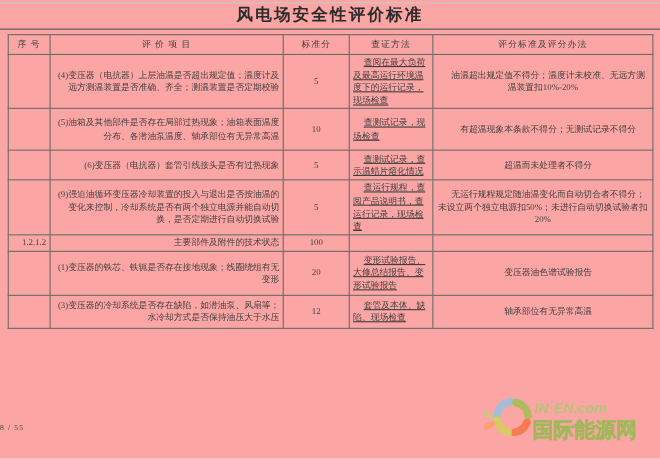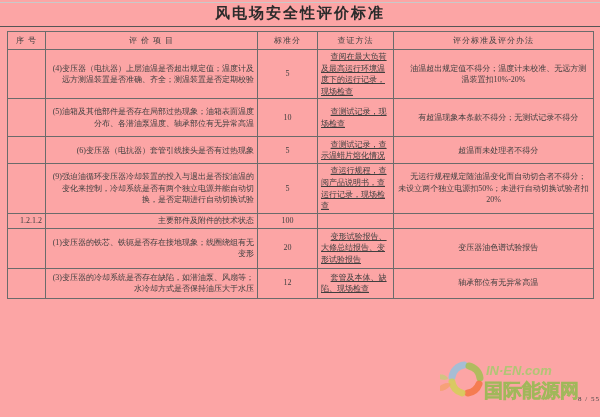--- a/index.html
+++ b/index.html
@@ -32,22 +32,22 @@
   }
   th{letter-spacing:1px;}
   .c-no{text-align:right;padding-left:2px;}
   .c-item{text-align:right;vertical-align:top;}
   .c-score{text-align:center;}
   .c-method{text-align:left;vertical-align:top;text-indent:1.2em;text-decoration:underline;}
   .c-method.center{text-align:center;text-indent:0;vertical-align:middle;}
   .c-scoring{text-align:center;vertical-align:top;text-indent:1.2em;}
   th.h-center{text-align:center;}
   .footer{
-    position:absolute;bottom:14px;left:0;width:100%;
-    text-align:right;font-size:7px;color:#444;letter-spacing:1px;
+    position:absolute;bottom:24px;left:0;width:100%;
+    text-align:left;font-size:7px;color:#444;letter-spacing:1px;
   }
   .watermark{
     position:absolute;right:2px;bottom:10px;width:158px;height:52px;
     opacity:0.85;pointer-events:none;
   }
 </style>
 </head>
 <body>
 
 <div class="page">

